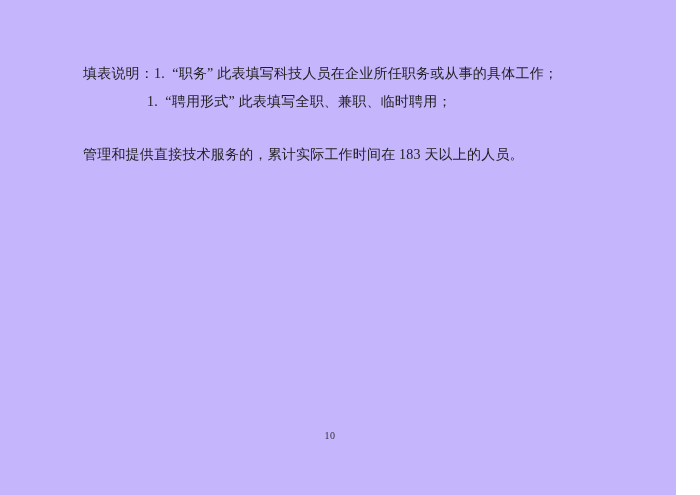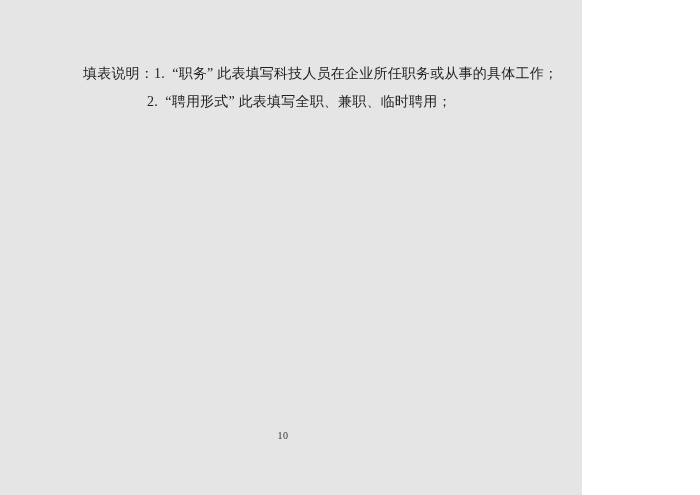--- a/index.html
+++ b/index.html
@@ -2,23 +2,23 @@
 <html><head>
 <meta charset="utf-8">
 <style>
   html, body {
     margin: 0;
     padding: 0;
     background: #ffffff;
   }
   .page {
     position: relative;
-    width: 582px;
+    width: 676px;
     height: 495px;
-    background: #e5e5e5;
+    background: #c4b5fd;
     overflow: hidden;
     font-family: "Liberation Serif", "DejaVu Serif", serif;
   }
   .doc-line {
     position: absolute;
     font-size: 14px;
     line-height: 17px;
     color: #1f1f1f;
     white-space: pre;
     letter-spacing: 0.2px;
@@ -38,19 +38,20 @@
     letter-spacing: 0.5px;
   }
 </style>
 </head>
 <body>
 
 <div class="page">
 
   <div class="doc-line line-1">填表说明：1.  “职务” 此表填写科技人员在企业所任职务或从事的具体工作；</div>
 
-  <div class="doc-line line-2">2.  “聘用形式” 此表填写全职、兼职、临时聘用；</div>
+  <div class="doc-line line-2">1.  “聘用形式” 此表填写全职、兼职、临时聘用；</div>
 
 
+  <div class="doc-line line-4">管理和提供直接技术服务的，累计实际工作时间在 183 天以上的人员。</div>
 
   <div class="page-number">10</div>
 
 </div>
 
 </body></html>

